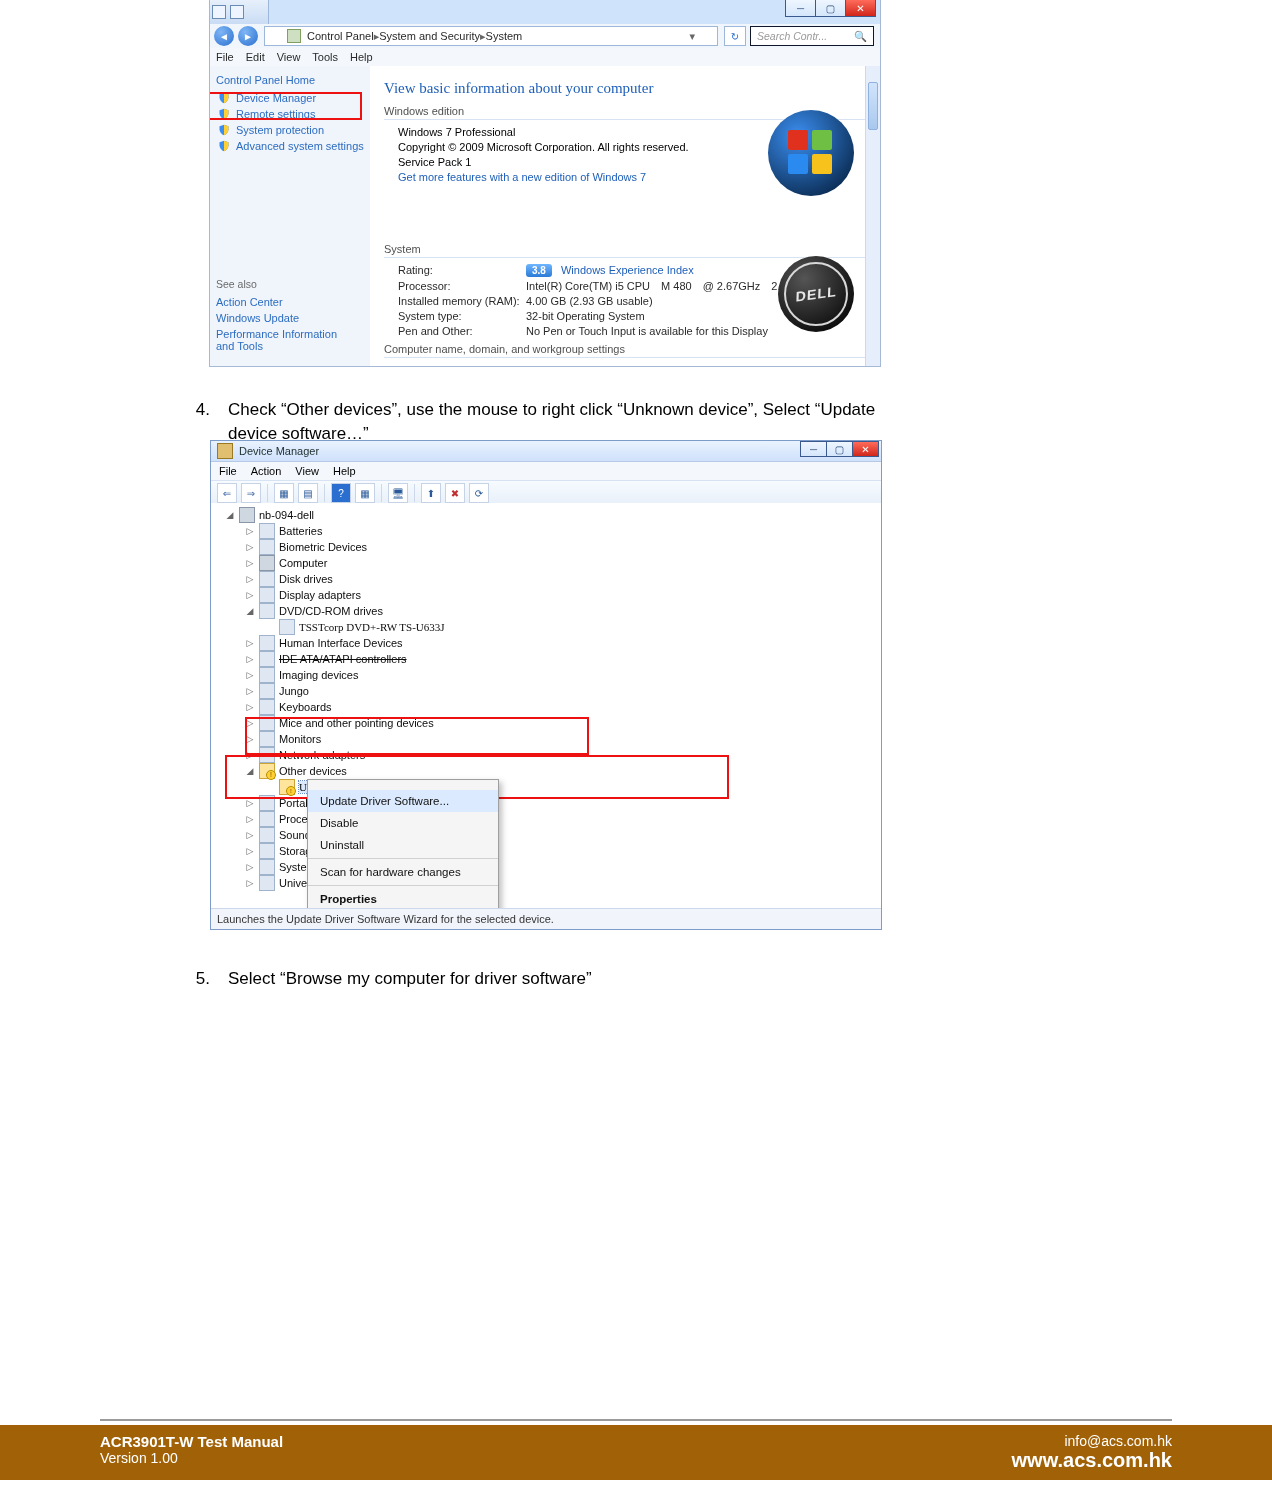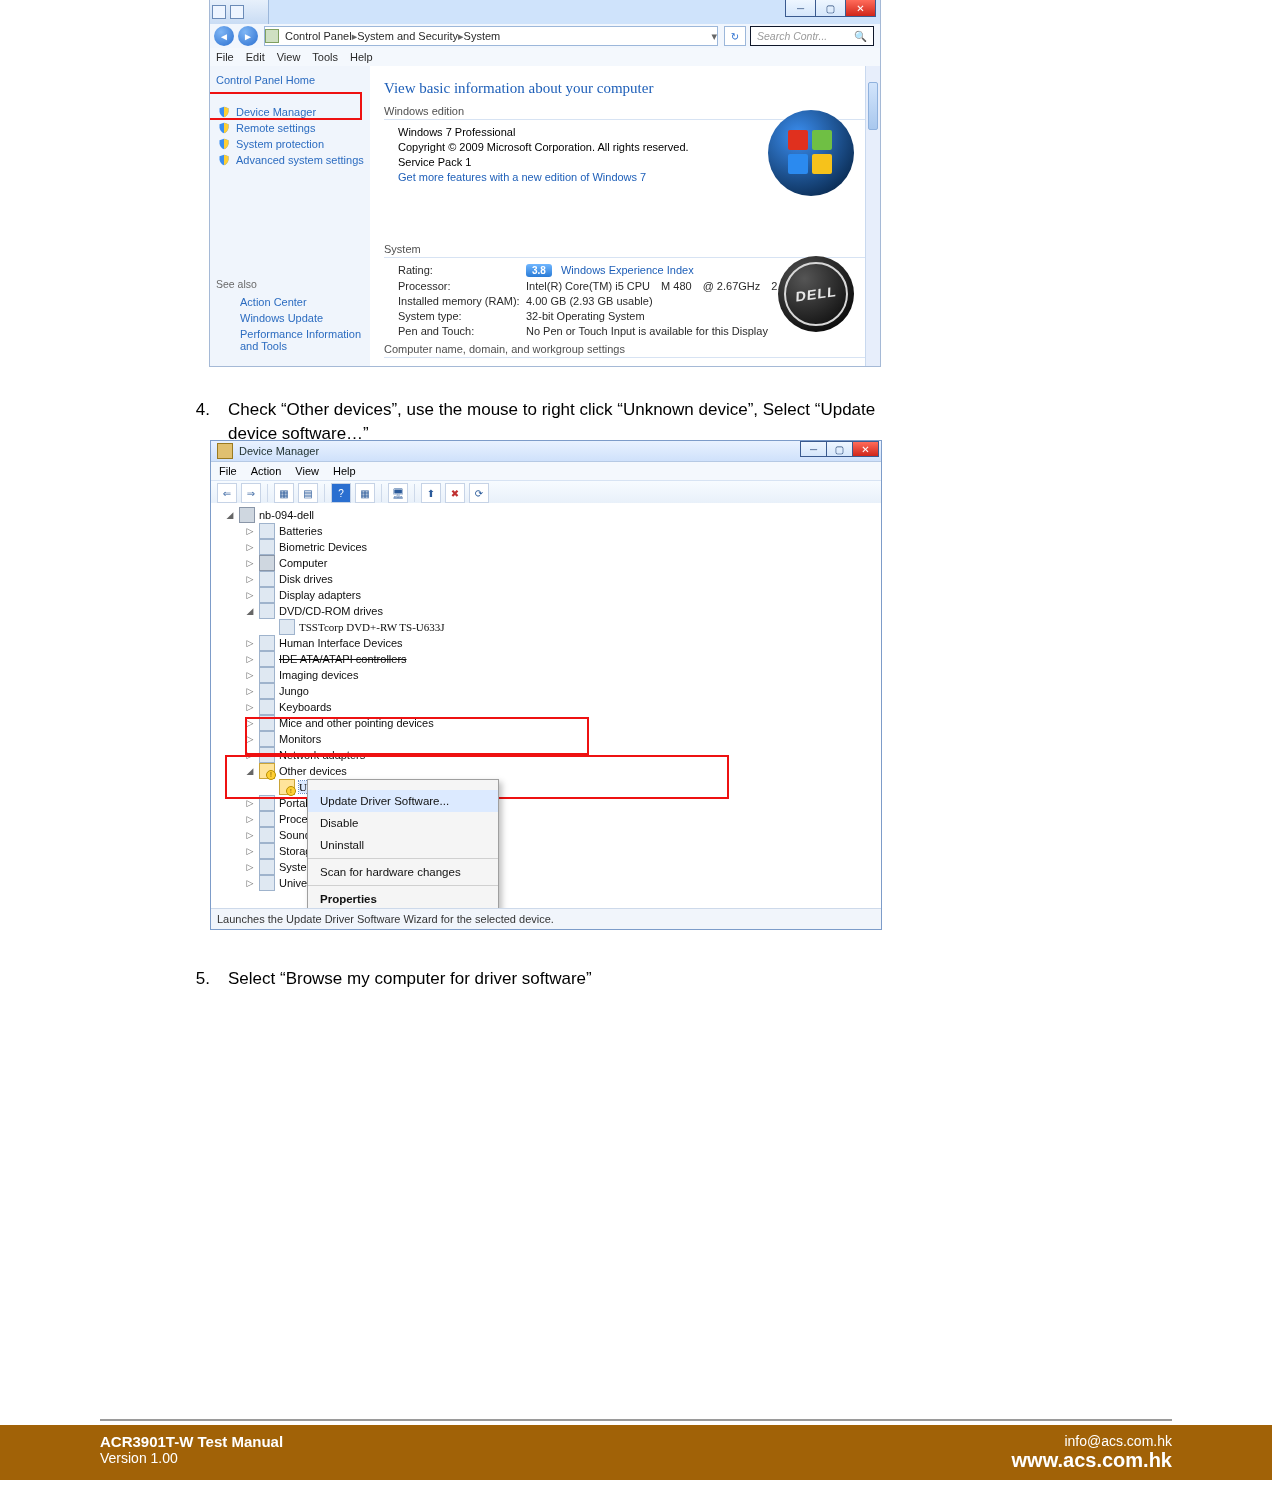--- a/index.html
+++ b/index.html
@@ -75,21 +75,21 @@
     display:flex; align-items:center;
   }
   .navback, .navfwd {
     width:20px; height:20px; border-radius:50%;
     background: radial-gradient(circle at 35% 30%, #7fb6f5, #2a6fd0);
     margin-left:4px; display:flex;align-items:center;justify-content:center;
     color:#fff; font-size:10px;
   }
   .addrfield {
     flex:1; margin:0 6px; height:18px; border:1px solid #9cb7da; background:#fff;
-    display:flex; align-items:center; padding:0 0; font-size:11px; color:#2a2a2a;
+    display:flex; align-items:center; padding:0 22px; font-size:11px; color:#2a2a2a;
   }
   .addrfield .sep::after { content:" ▸ "; color:#666; }
   .refresh {
     width:20px;height:18px;border:1px solid #9cb7da;background:#fff;
     display:flex;align-items:center;justify-content:center;color:#2a6fd0;font-size:10px;margin-right:4px;
   }
   .searchbox {
     width:110px; height:18px; border:1px solid #0f172a; background:#fff;
     margin-right:6px; display:flex;align-items:center;padding:0 6px;
     color:#9a9a9a; font-style:italic; font-size:10.5px;
@@ -109,39 +109,39 @@
     color:#fff;font-size:10px;display:flex;align-items:center;justify-content:center;
   }
 
   .fig1 .leftcol {
     position:absolute; left:0; top:66px; width:160px; bottom:0;
     background:#f0f5fc;
     border-right:1px solid #d7e3f3;
     padding:8px 6px;
   }
   .leftcol .cphome {
-    color:#2c6cc0; font-size:11px; margin-bottom:18px;
+    color:#2c6cc0; font-size:11px; margin-bottom:4px;
   }
   .leftcol .item {
     display:flex; align-items:center; gap:6px;
     padding:2px 2px; font-size:11px; color:#2c6cc0;
   }
   .leftcol .shield {
     width:12px;height:12px;
   }
   .shield svg { width:12px;height:12px; }
   .redbox1 {
     position:absolute; left:-2px; top:26px; width:150px; height:24px;
     border:2px solid #e11; pointer-events:none;
   }
   .leftcol .seealso {
     position:absolute; left:6px; bottom:76px; color:#6a6a6a; font-size:10.5px;
   }
   .leftcol .sa-item {
-    position:absolute; left:6px; font-size:11px; color:#2c6cc0;margin-left:24px;
+    position:absolute; left:6px; font-size:11px; color:#2c6cc0;
   }
 
   .fig1 .rightcol {
     position:absolute; left:160px; right:0; top:66px; bottom:0;
     background:#fff; padding:10px 14px;
   }
   .rightcol h1 {
     font-size:15px; font-weight:normal; color:#1e5fb8; margin:4px 16px 8px 0;font-family:Liberation Serif, serif;
   }
   .section-title {
@@ -414,21 +414,21 @@
           </div>
         <div class="kv">
             <div class="k">Installed memory (RAM):</div>
             <div class="v">4.00 GB (2.93 GB usable)</div>
           </div>
         <div class="kv">
             <div class="k">System type:</div>
             <div class="v">32-bit Operating System</div>
           </div>
         <div class="kv">
-            <div class="k">Pen and Touch:</div>
+            <div class="k">Pen and Other:</div>
             <div class="v">No Pen or Touch Input is available for this Display</div>
           </div>
       </div>
       <div class="section-title" style="margin-top:6px">Computer name, domain, and workgroup settings</div>
 
       <div class="winlogo">
         <div class="orb">
           <div class="flag">
             <div class="q" style="left:0;top:0;background:#e0301e"></div>
             <div class="q" style="left:24px;top:0;background:#6fbf44"></div>

